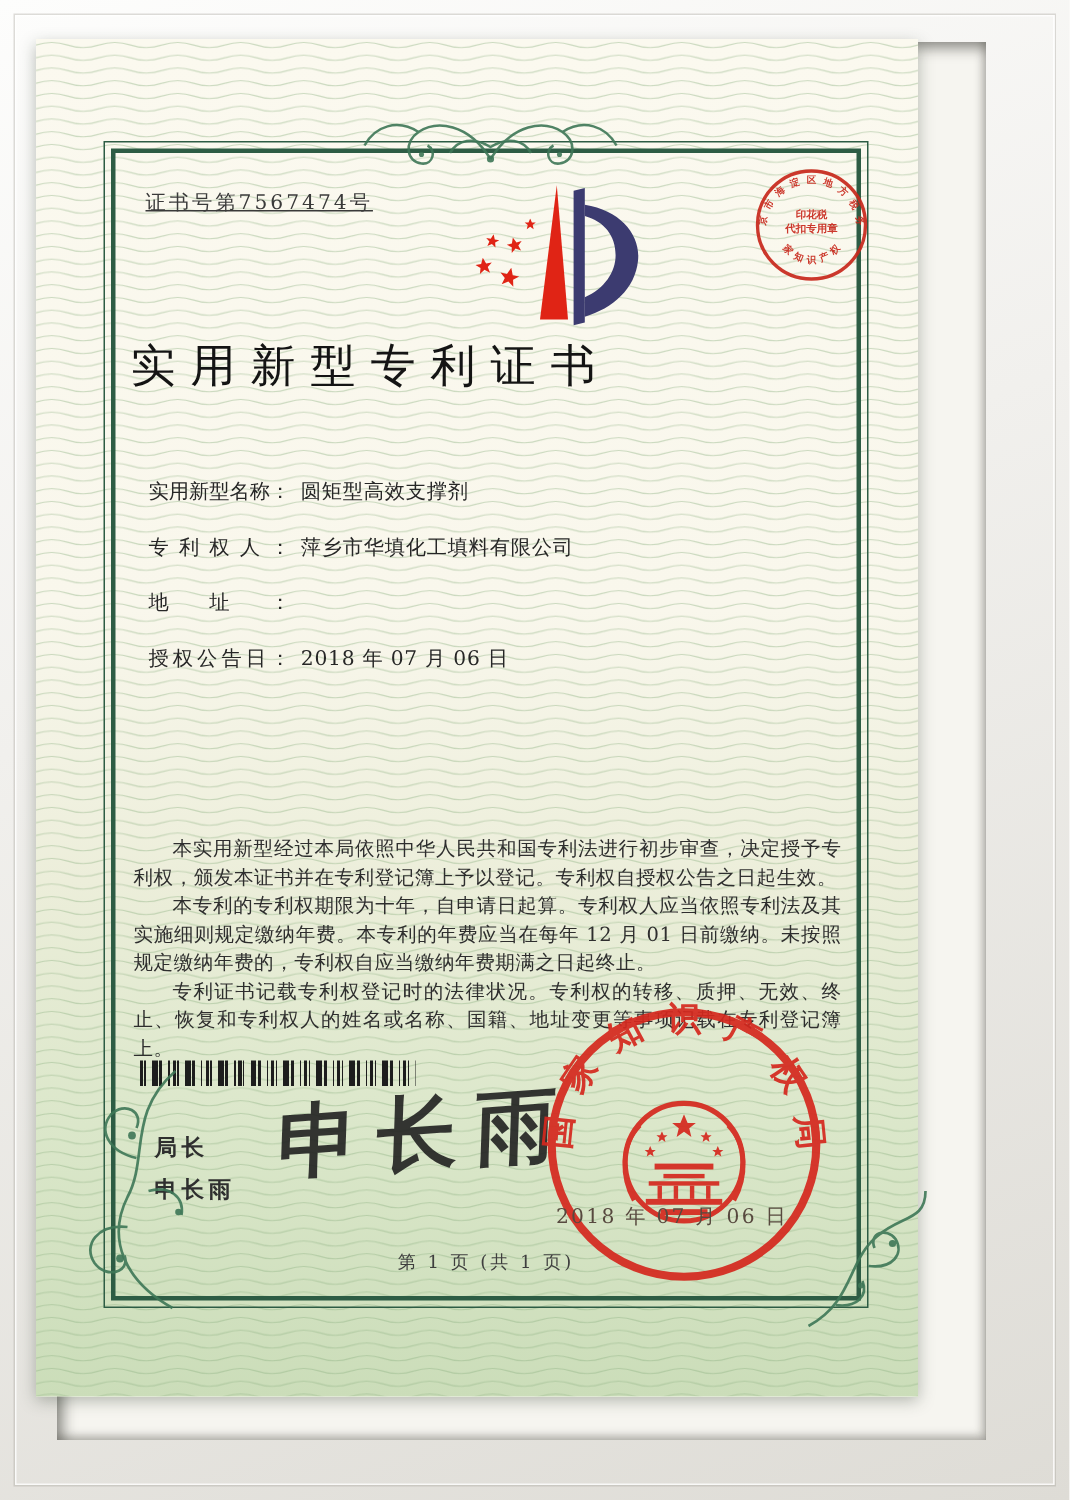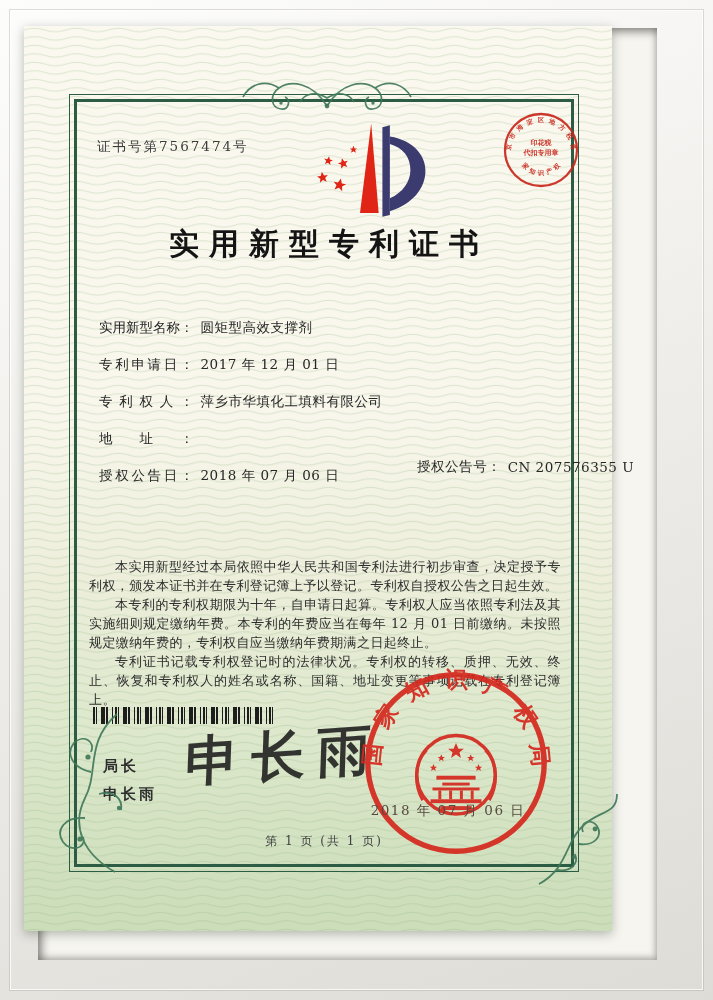--- a/index.html
+++ b/index.html
@@ -7,23 +7,23 @@
   .stage{position:relative;width:713px;height:1000px;background:linear-gradient(160deg,#fdfdfc 0%,#f1f0ed 40%,#dedcd6 100%);}
   .frame-bevel{position:absolute;inset:10px;border:1px solid rgba(255,255,255,.8);box-shadow:0 0 0 1px rgba(160,158,150,.35);}
   .mat{position:absolute;left:38px;top:28px;right:56px;bottom:40px;background:#f6f5f0;
        box-shadow:inset 4px 4px 9px rgba(55,55,50,.55),inset -2px -3px 6px rgba(110,108,100,.4);}
   .paper{position:absolute;left:24px;top:26px;width:588px;height:905px;
        background:linear-gradient(180deg,#fbf9ef 0%,#f9f7ec 42%,#eceeda 62%,#dbe7ca 80%,#cbddb9 100%);
        box-shadow:0 3px 10px rgba(50,60,45,.35);}
   .waves{position:absolute;inset:0;width:100%;height:100%;opacity:.45;}
   .borderbox{position:absolute;left:50px;top:73px;width:500px;height:768px;box-sizing:border-box;
        border:3px solid #2d5c44;outline:1px solid #2d5c44;outline-offset:4px;}
-  .certno{position:absolute;left:20px;top:36px;font-size:13.5px;letter-spacing:2px;color:#3a3a3a;}
+  .certno{position:absolute;left:20px;top:24px;font-size:13.5px;letter-spacing:2px;color:#3a3a3a;text-decoration:underline;}
   .logo{position:absolute;left:202px;top:14px;width:162px;height:112px;}
-  .title{position:absolute;top:122px;left:0;width:100%;text-align:center;font-size:30px;font-weight:700;
+  .title{position:absolute;top:122px;left:0;width:100%;font-size:30px;font-weight:400;
        letter-spacing:10px;padding-left:10px;box-sizing:border-box;color:#141414;}
   .fields{position:absolute;left:22px;top:198px;right:14px;}
   .fieldrow{position:relative;height:37px;display:flex;align-items:flex-end;font-size:13.5px;color:#262626;}
   .flabel{display:inline-block;width:7em;text-align:justify;text-align-last:justify;flex:0 0 auto;}
   .fvalue{margin-left:7px;letter-spacing:.5px;white-space:nowrap;}
   .grantno{position:absolute;left:318px;top:0;height:37px;display:flex;align-items:center;}
   .grantno .flabel{width:6.2em;}
   .paras{position:absolute;left:12px;top:455px;width:472px;font-size:13px;line-height:19px;
        text-align:justify;color:#2e2e2e;letter-spacing:.4px;}
   .paras p{margin:0;text-indent:2em;}
@@ -119,37 +119,29 @@
       </svg>
 
       <div class="title">实用新型专利证书</div>
 
       <div class="fields">
         <div class="fieldrow">
           <span class="flabel">实用新型名称：</span>
           <span class="fvalue">圆矩型高效支撑剂</span>
         </div>
         <div class="fieldrow">
-          <span class="flabel">专利申请日：</span>
-          <span class="fvalue">2017 年 12 月 01 日</span>
-        </div>
-        <div class="fieldrow">
           <span class="flabel">专利权人：</span>
           <span class="fvalue">萍乡市华填化工填料有限公司</span>
         </div>
         <div class="fieldrow">
           <span class="flabel">地址：</span>
         </div>
         <div class="fieldrow">
           <span class="flabel">授权公告日：</span>
           <span class="fvalue">2018 年 07 月 06 日</span>
-          <span class="grantno">
-            <span class="flabel">授权公告号：</span>
-            <span class="fvalue">CN 207576355 U</span>
-          </span>
         </div>
       </div>
 
       <div class="paras">
         <p>本实用新型经过本局依照中华人民共和国专利法进行初步审查，决定授予专利权，颁发本证书并在专利登记簿上予以登记。专利权自授权公告之日起生效。</p>
         <p>本专利的专利权期限为十年，自申请日起算。专利权人应当依照专利法及其实施细则规定缴纳年费。本专利的年费应当在每年 12 月 01 日前缴纳。未按照规定缴纳年费的，专利权自应当缴纳年费期满之日起终止。</p>
         <p>专利证书记载专利权登记时的法律状况。专利权的转移、质押、无效、终止、恢复和专利权人的姓名或名称、国籍、地址变更等事项记载在专利登记簿上。</p>
       </div>
 
       <div class="barcode"></div>

